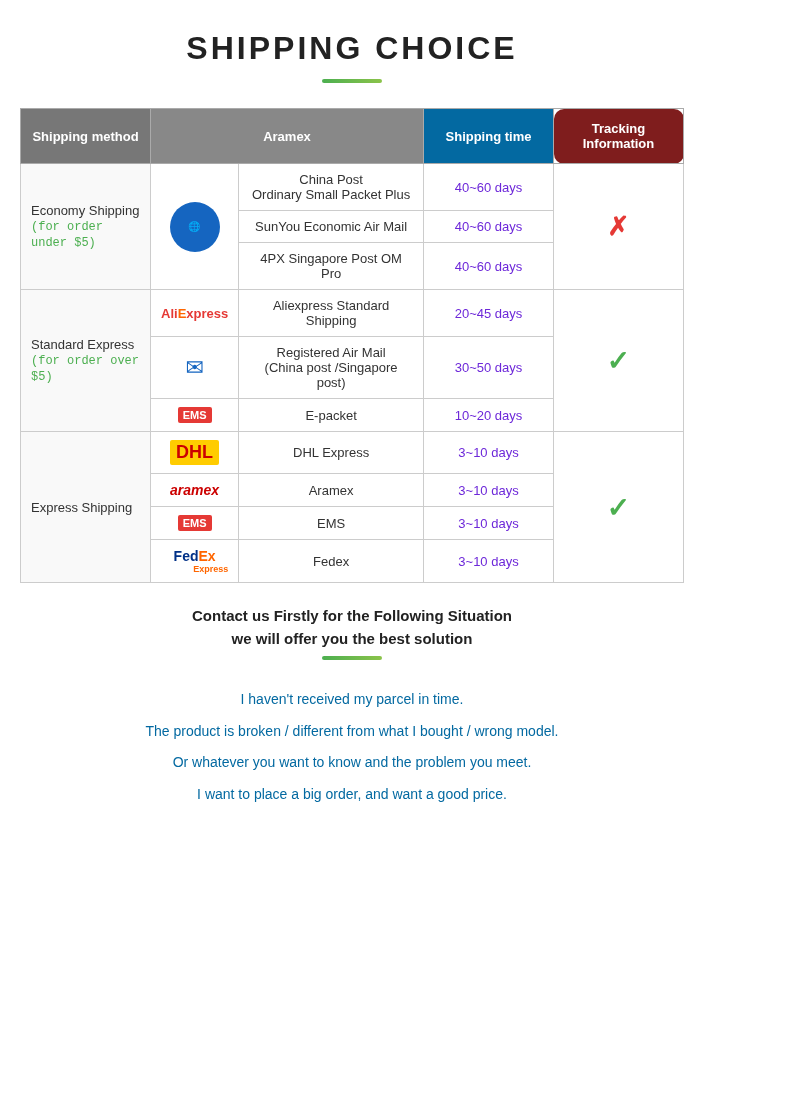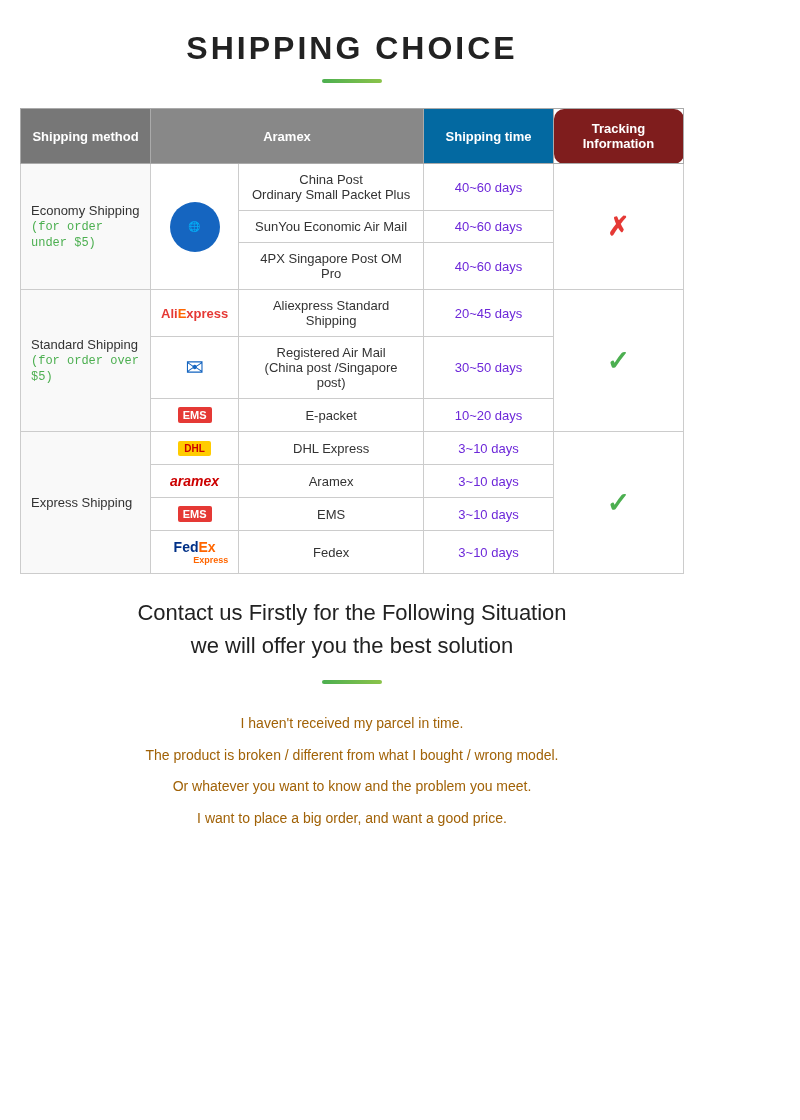--- a/index.html
+++ b/index.html
@@ -160,21 +160,21 @@
       font-size: 11px;
       font-weight: bold;
       padding: 2px 5px;
       border-radius: 2px;
     }
 
     .logo-dhl {
       display: inline-block;
       background: #ffcc00;
       color: #cc0000;
-      font-size: 10px;
+      font-size: 18px;
       font-weight: bold;
       padding: 2px 6px;
       border-radius: 2px;
     }
 
     .logo-aramex {
       color: #cc0000;
       font-size: 14px;
       font-weight: bold;
       font-style: italic;
@@ -202,42 +202,42 @@
       vertical-align: middle;
     }
 
     
     .contact-section {
       text-align: center;
       margin: 20px 0 20px 0;
     }
 
     .contact-title {
-      font-size: 22px;
-      font-weight: normal;
+      font-size: 15px;
+      font-weight: bold;
       color: #222;
       line-height: 1.5;
-      margin-bottom: 18px;
+      margin-bottom: 6px;
     }
 
     .green-divider2 {
       width: 60px;
       height: 4px;
       background: linear-gradient(to right, #4caf50, #8bc34a);
       margin: 0 auto 30px auto;
       border-radius: 2px;
     }
 
     .contact-items {
       list-style: none;
       padding: 0;
     }
     .contact-items li {
       font-size: 14px;
-      color: #a16207;
+      color: #0369a1;
       margin-bottom: 12px;
       line-height: 1.4;
     }
   </style>
 </head>
 <body>
 
 <div class="page-wrapper">
 
   <h1 class="page-title">SHIPPING CHOICE</h1>
@@ -272,21 +272,21 @@
         <td class="courier-name-cell">SunYou Economic Air Mail</td>
         <td class="time-cell">40~60 days</td>
       </tr>
       <tr>
         <td class="courier-name-cell">4PX Singapore Post OM Pro</td>
         <td class="time-cell">40~60 days</td>
       </tr>
 
       <tr>
         <td class="method-cell method-row-span" rowspan="3">
-          <span class="method-name">Standard Shipping</span><br>
+          <span class="method-name">Standard Express</span><br>
           <span class="method-sub">(for order over $5)</span>
         </td>
         <td class="courier-logo-cell">
           <span class="logo-aliexpress">Ali<span style="color:#ff6600">E</span>xpress</span>
         </td>
         <td class="courier-name-cell">Aliexpress Standard Shipping</td>
         <td class="time-cell">20~45 days</td>
         <td class="tracking-cell" rowspan="3">
           <span class="check-green">✓</span>
         </td>

